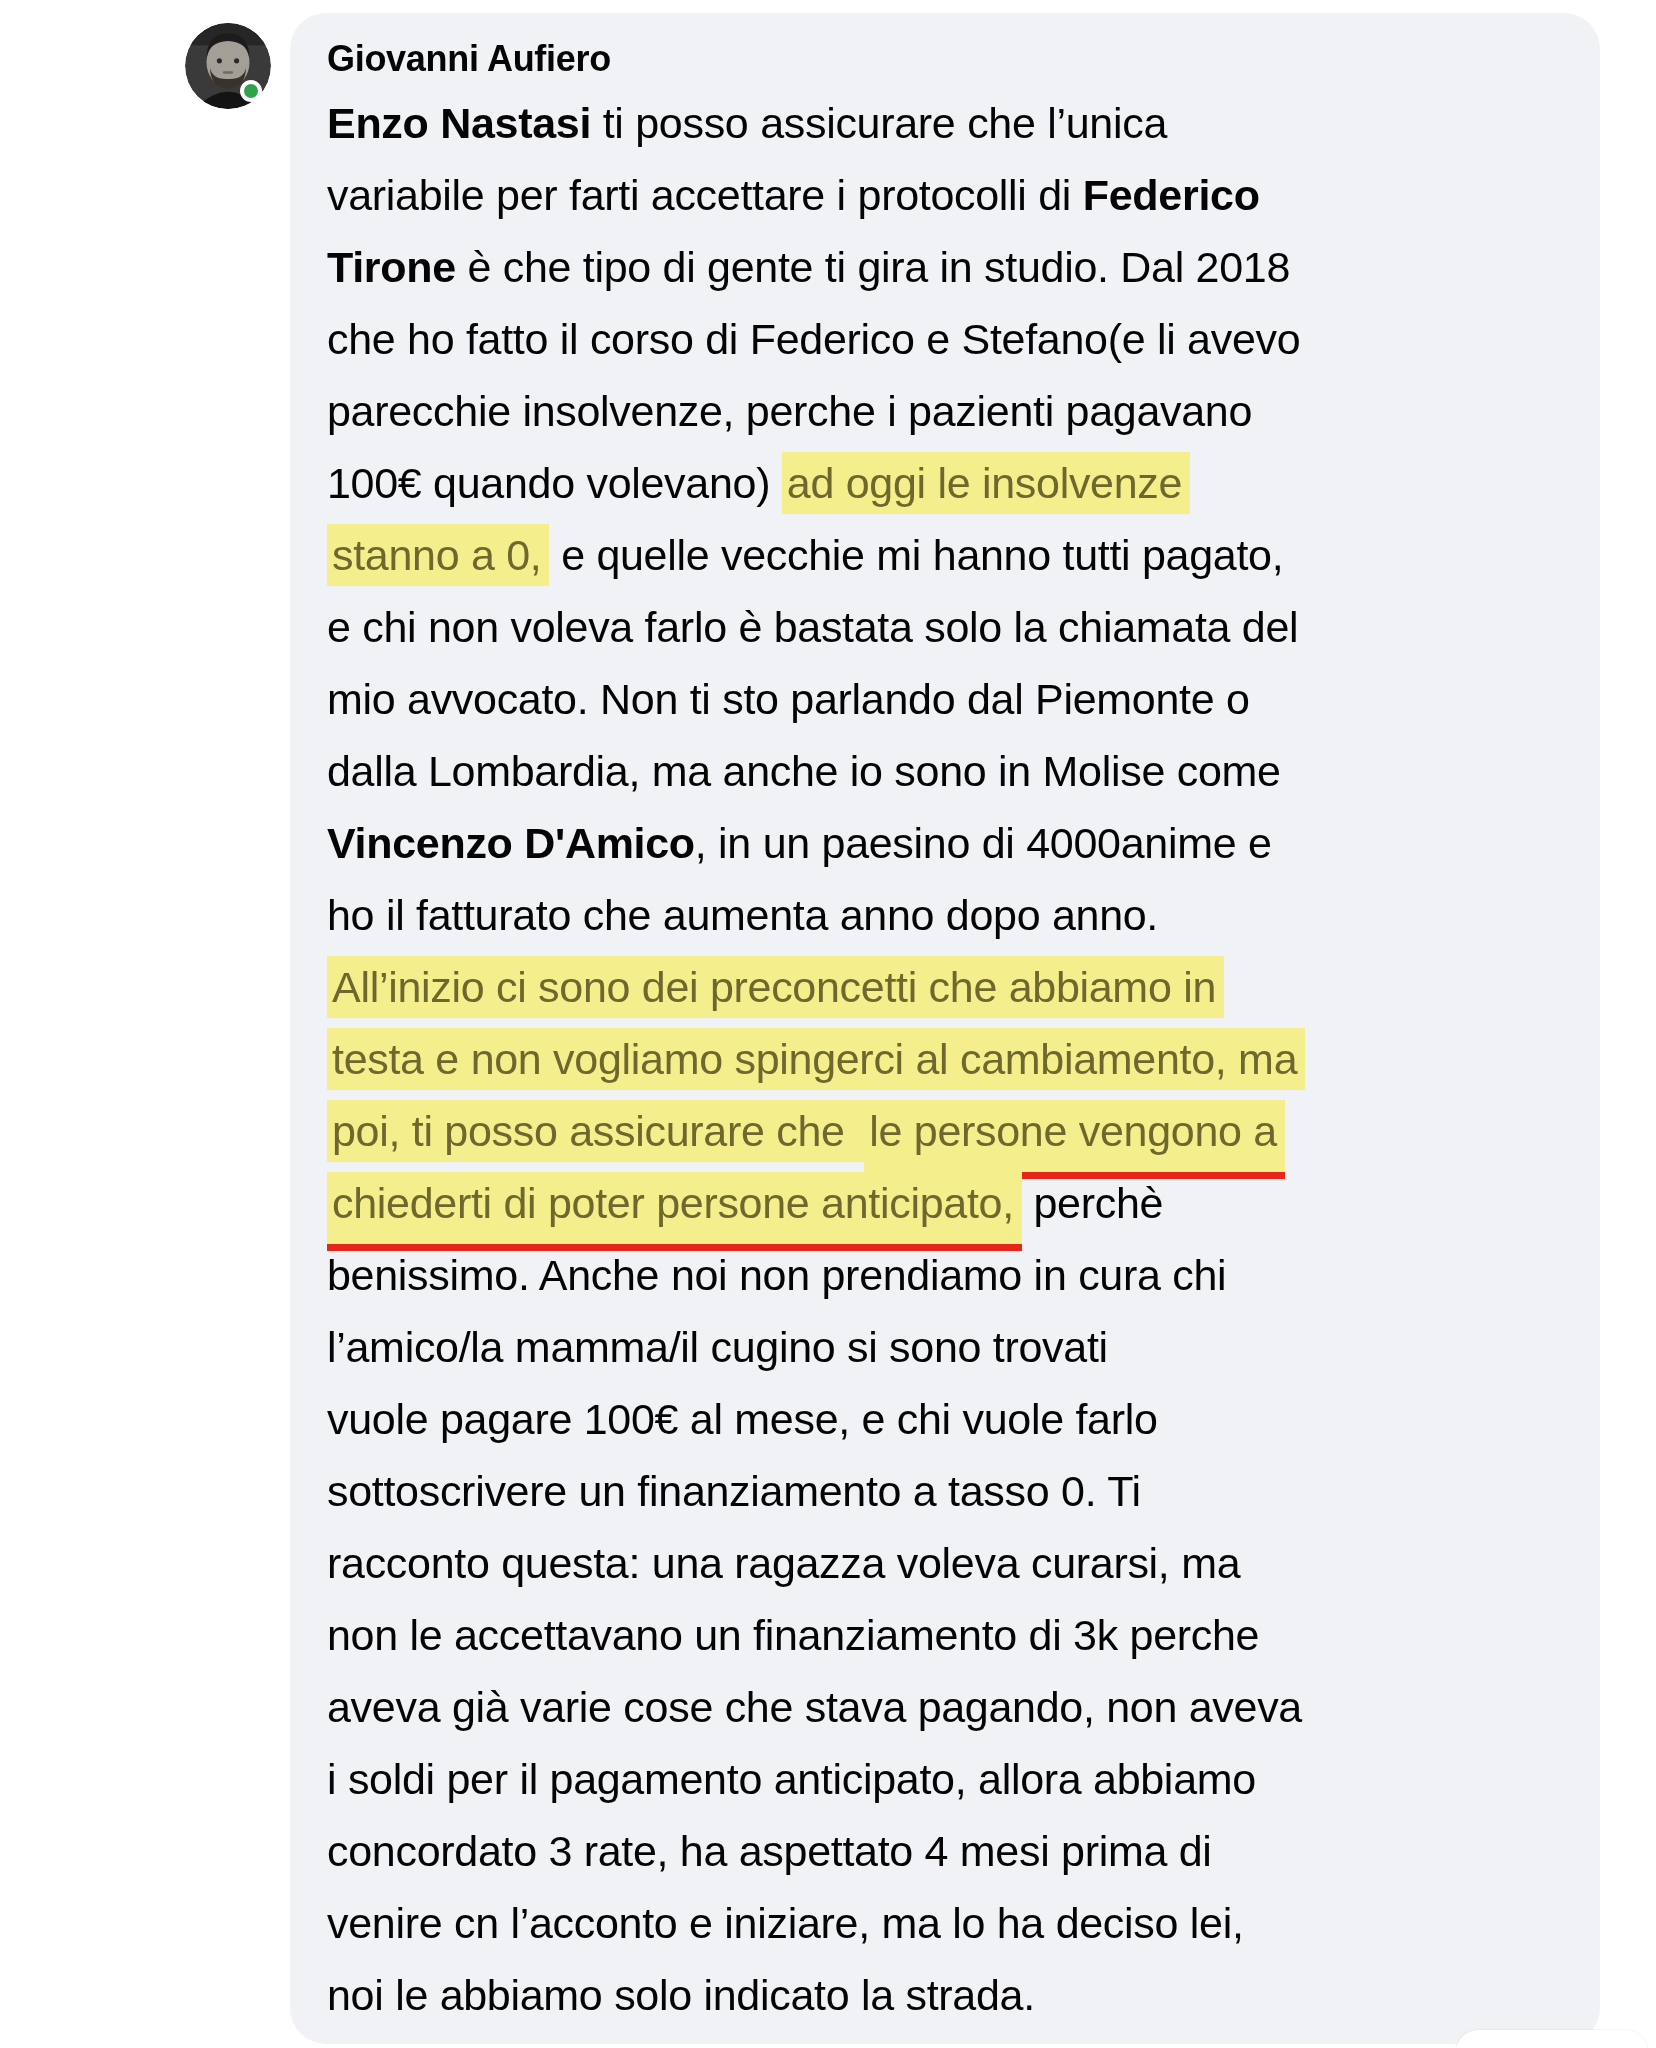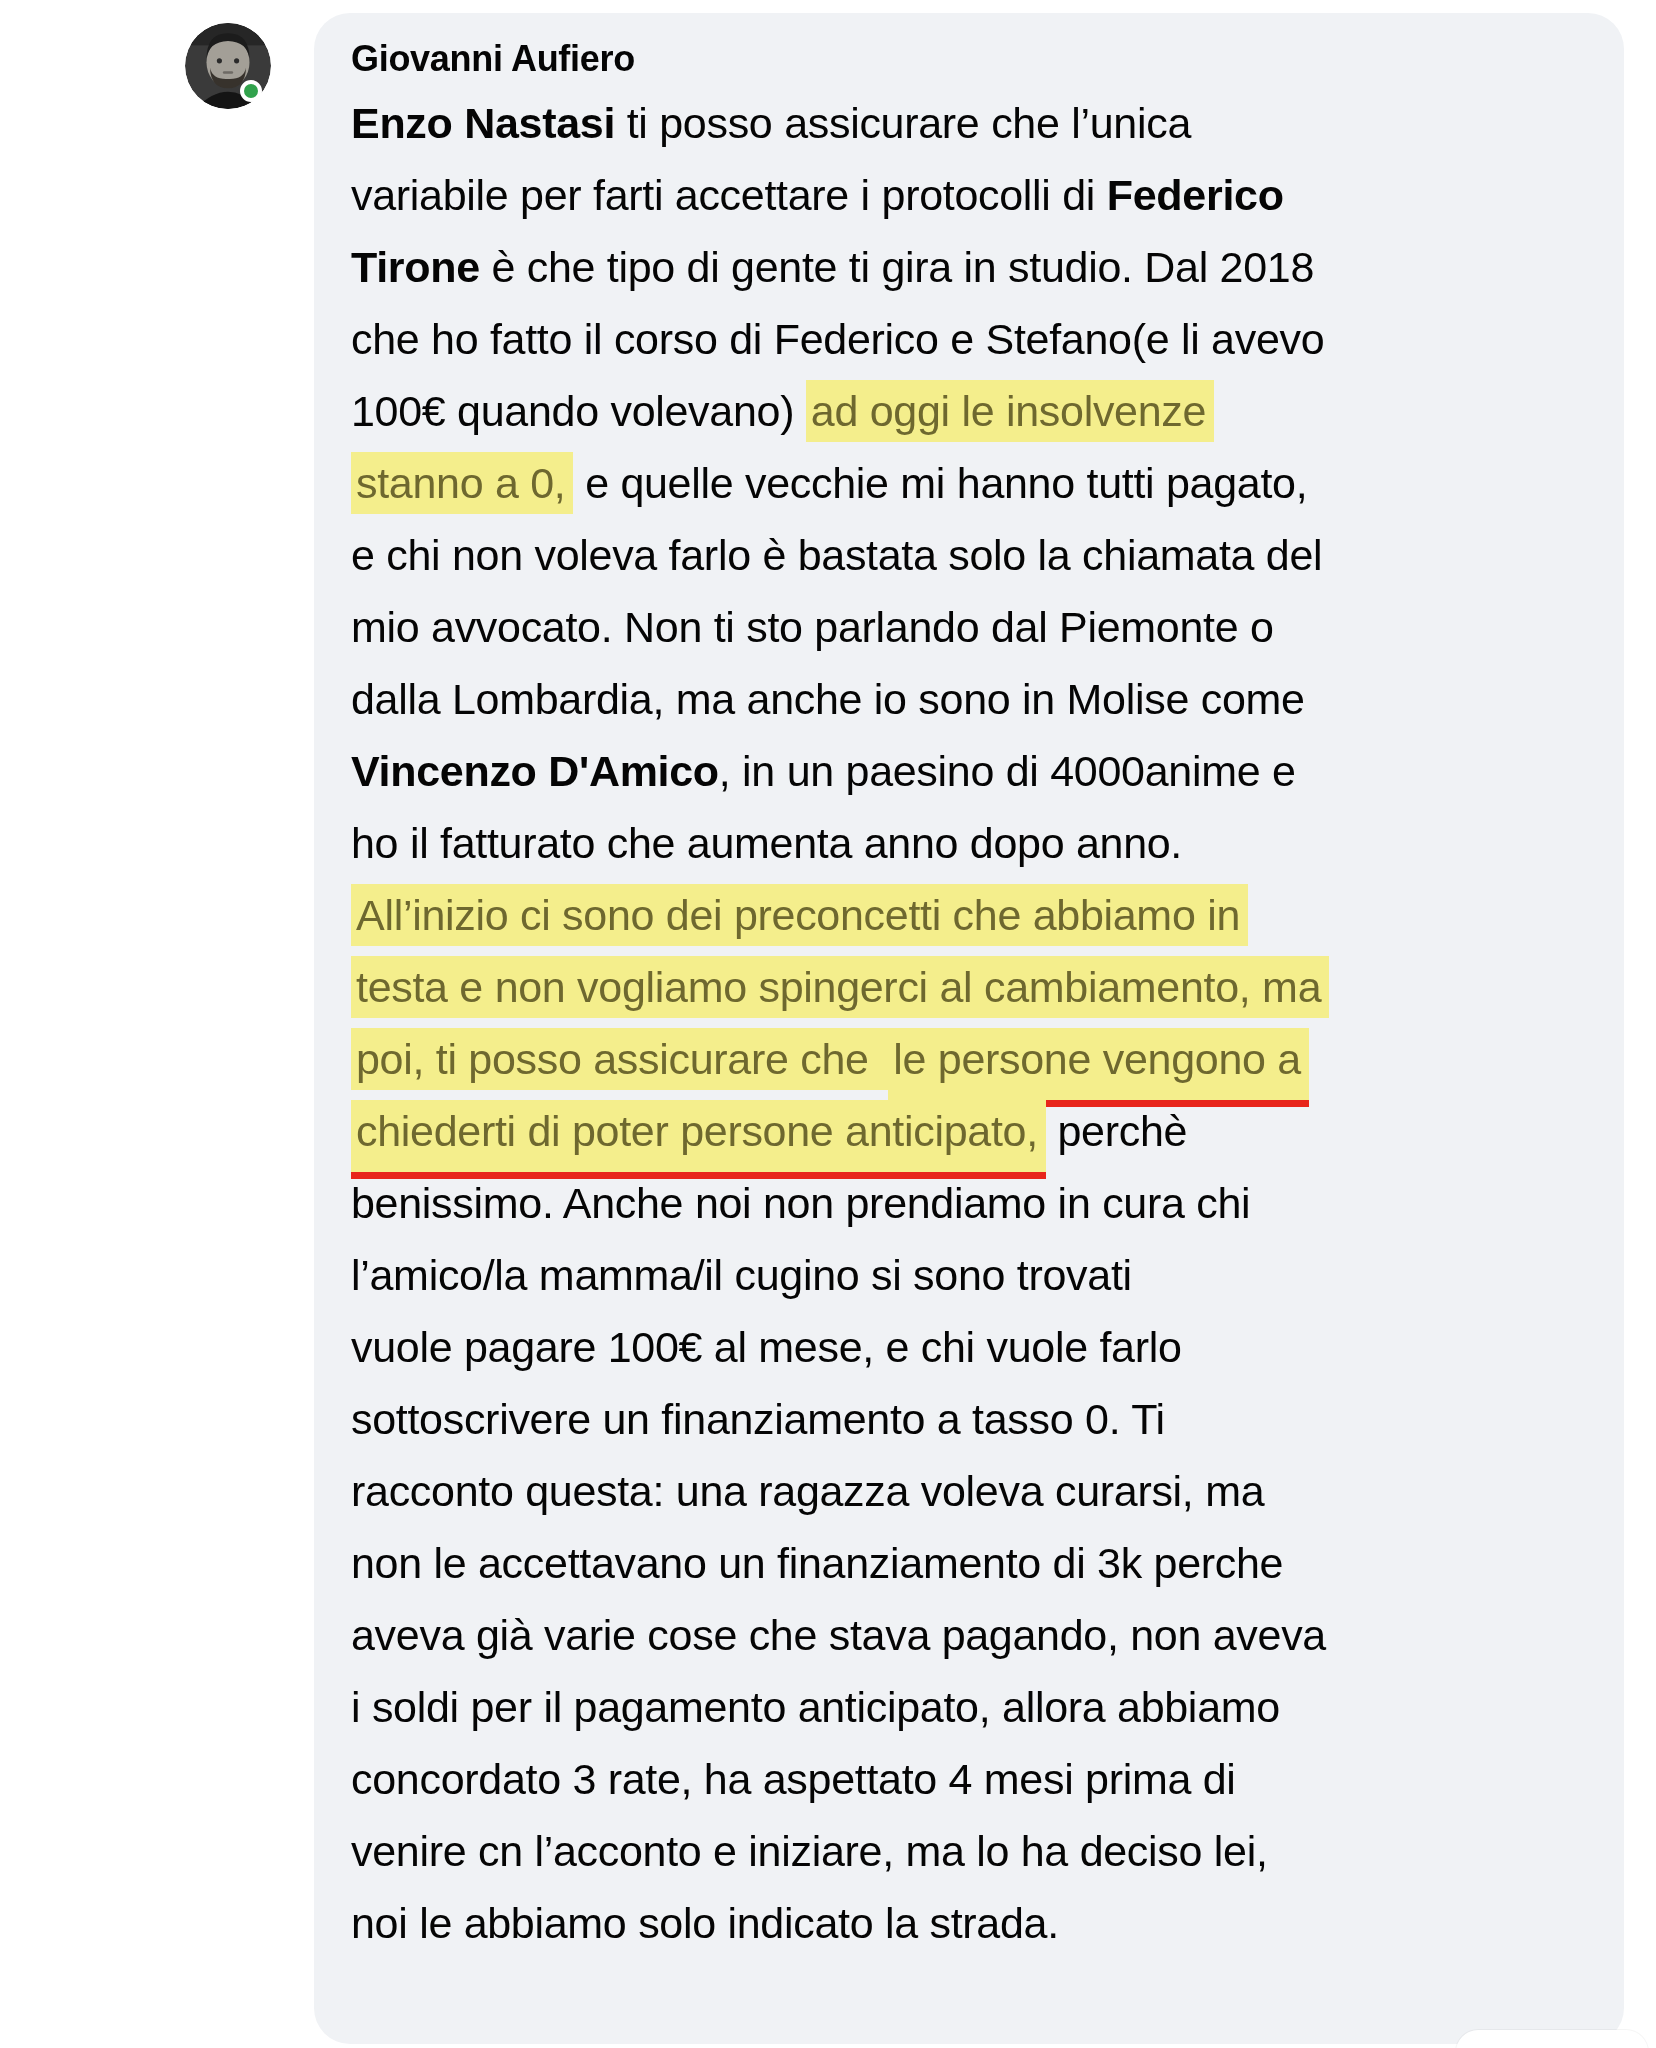--- a/index.html
+++ b/index.html
@@ -20,21 +20,21 @@
   .avatar-wrap svg{ width:86px; height:86px; display:block; border-radius:50%; }
   .status-dot{
     position:absolute; left:55px; top:57px;
     width:22px; height:22px;
     background:var(--status,#31A24C);
     border:4px solid #ffffff;
     border-radius:50%;
     display:block;
   }
   .bubble{
-    position:absolute; left:314px; top:13px;
+    position:absolute; left:290px; top:13px;
     width:1310px; height:2031px;
     background:var(--bubble,#F0F2F5);
     border-radius:36px;
   }
   .author{
     padding:24px 30px 0 37px;
     font-size:36px; font-weight:bold;
     letter-spacing:-0.3px;
     color:var(--text,#050505);
     cursor:pointer;
@@ -93,20 +93,21 @@
     <span class="status-dot"></span>
   </div>
 
   <div class="bubble">
     <div class="author">Giovanni Aufiero</div>
     <div class="body">
         <div class="line"><span class="mention">Enzo Nastasi</span><span> ti posso assicurare che l’unica</span></div>
         <div class="line"><span>variabile per farti accettare i protocolli di </span><span class="mention">Federico</span></div>
         <div class="line"><span class="mention">Tirone</span><span> è che tipo di gente ti gira in studio. Dal 2018</span></div>
         <div class="line"><span>che ho fatto il corso di Federico e Stefano(e li avevo</span></div>
+        <div class="line"><span>parecchie insolvenze, perche i pazienti pagavano</span></div>
         <div class="line"><span>100€ quando volevano) </span><span class="hl">ad oggi le insolvenze</span></div>
         <div class="line"><span class="hl">stanno a 0,</span><span> e quelle vecchie mi hanno tutti pagato,</span></div>
         <div class="line"><span>e chi non voleva farlo è bastata solo la chiamata del</span></div>
         <div class="line"><span>mio avvocato. Non ti sto parlando dal Piemonte o</span></div>
         <div class="line"><span>dalla Lombardia, ma anche io sono in Molise come</span></div>
         <div class="line"><span class="mention">Vincenzo D'Amico</span><span>, in un paesino di 4000anime e</span></div>
         <div class="line"><span>ho il fatturato che aumenta anno dopo anno.</span></div>
         <div class="line"><span class="hl">All’inizio ci sono dei preconcetti che abbiamo in</span></div>
         <div class="line"><span class="hl">testa e non vogliamo spingerci al cambiamento, ma</span></div>
         <div class="line"><span class="hl">poi, ti posso assicurare che </span><span class="hl ul">le persone vengono a</span></div>

